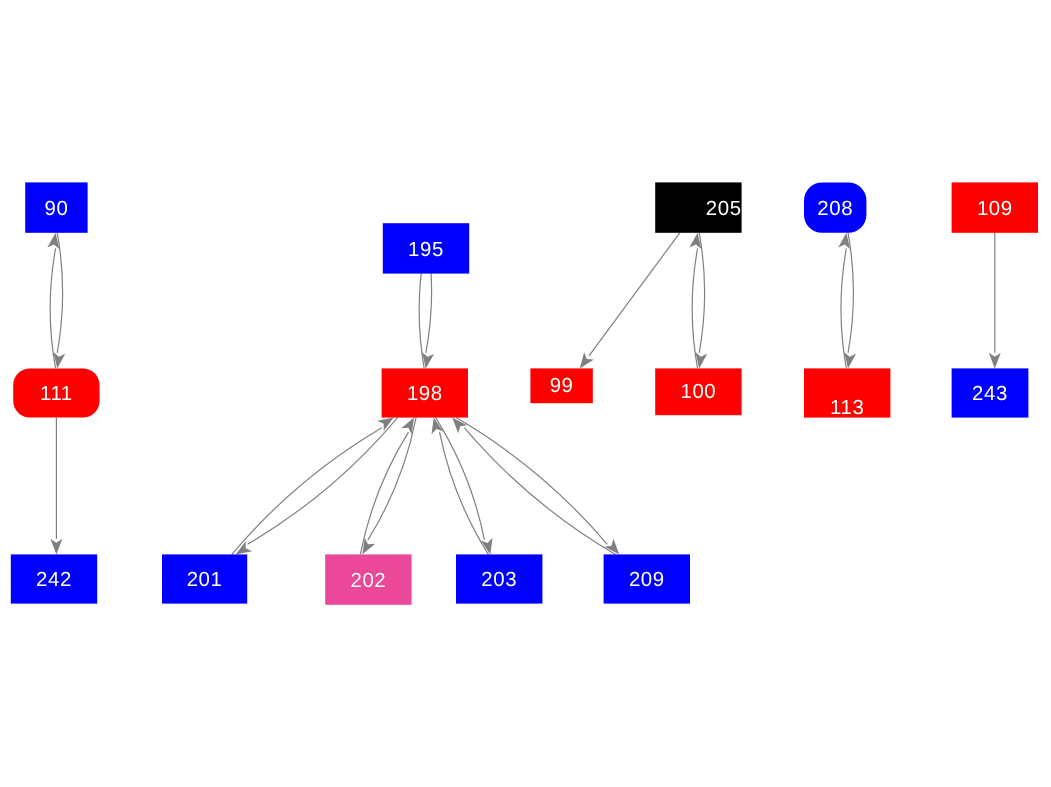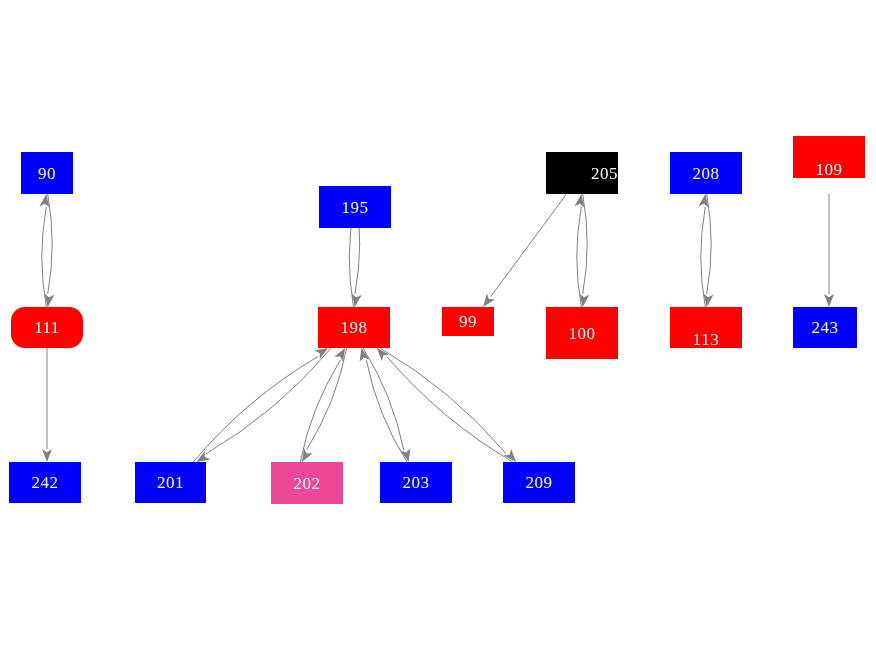--- a/index.html
+++ b/index.html
@@ -26,21 +26,21 @@
     height: 656px;
     pointer-events: none;
   }
   .node {
     position: absolute;
     box-sizing: border-box;
     display: flex;
     align-items: center;
     justify-content: center;
     color: #ffffff;
-    font-family: Liberation Serif, serif;
+    font-family: Liberation Sans, sans-serif;
     font-size: 17px;
     font-weight: normal;
     letter-spacing: 0.5px;
     line-height: 1;
     user-select: none;
     cursor: default;
   }
   .node-label {
     pointer-events: none;
     text-shadow: 0 0 1px rgba(0,0,0,0.25);
@@ -93,36 +93,36 @@
   <div id="node-layer">
       <div class="node" style="left: 21px; top: 152px; width: 52px; height: 42px; background: rgb(0, 0, 255);">
         <span class="node-label">90</span>
       </div>
       <div class="node" style="left: 319px; top: 152px; width: 72px; height: 42px; background: rgb(0, 0, 255); margin-top: 34px;">
         <span class="node-label">195</span>
       </div>
       <div class="node" style="left: 546px; top: 152px; width: 72px; height: 42px; background: #000000; justify-content: flex-end;">
         <span class="node-label">205</span>
       </div>
-      <div class="node" style="left: 670px; top: 152px; width: 72px; height: 42px; background: rgb(0, 0, 255);">
+      <div class="node" style="left: 670px; top: 152px; width: 52px; height: 42px; background: rgb(0, 0, 255); border-radius: 15px;">
         <span class="node-label">208</span>
       </div>
-      <div class="node" style="left: 793px; top: 136px; width: 72px; height: 42px; background: rgb(255, 0, 0); align-items: flex-end;">
+      <div class="node" style="left: 793px; top: 152px; width: 72px; height: 42px; background: rgb(255, 0, 0);">
         <span class="node-label">109</span>
       </div>
       <div class="node" style="left: 11px; top: 307px; width: 72px; height: 41px; background: rgb(255, 0, 0); border-radius: 14px;">
         <span class="node-label">111</span>
       </div>
       <div class="node" style="left: 318px; top: 307px; width: 72px; height: 41px; background: rgb(255, 0, 0);">
         <span class="node-label">198</span>
       </div>
       <div class="node" style="left: 442px; top: 307px; width: 52px; height: 29px; background: rgb(255, 0, 0);">
         <span class="node-label">99</span>
       </div>
-      <div class="node" style="left: 546px; top: 307px; width: 72px; height: 52px; background: rgb(255, 0, 0);">
+      <div class="node" style="left: 546px; top: 307px; width: 72px; height: 39px; background: rgb(255, 0, 0);">
         <span class="node-label">100</span>
       </div>
       <div class="node" style="left: 670px; top: 307px; width: 72px; height: 41px; background: rgb(255, 0, 0); align-items: flex-end;">
         <span class="node-label">113</span>
       </div>
       <div class="node" style="left: 793px; top: 307px; width: 64px; height: 41px; background: rgb(0, 0, 255);">
         <span class="node-label">243</span>
       </div>
       <div class="node" style="left: 9px; top: 462px; width: 72px; height: 41px; background: rgb(0, 0, 255);">
         <span class="node-label">242</span>

